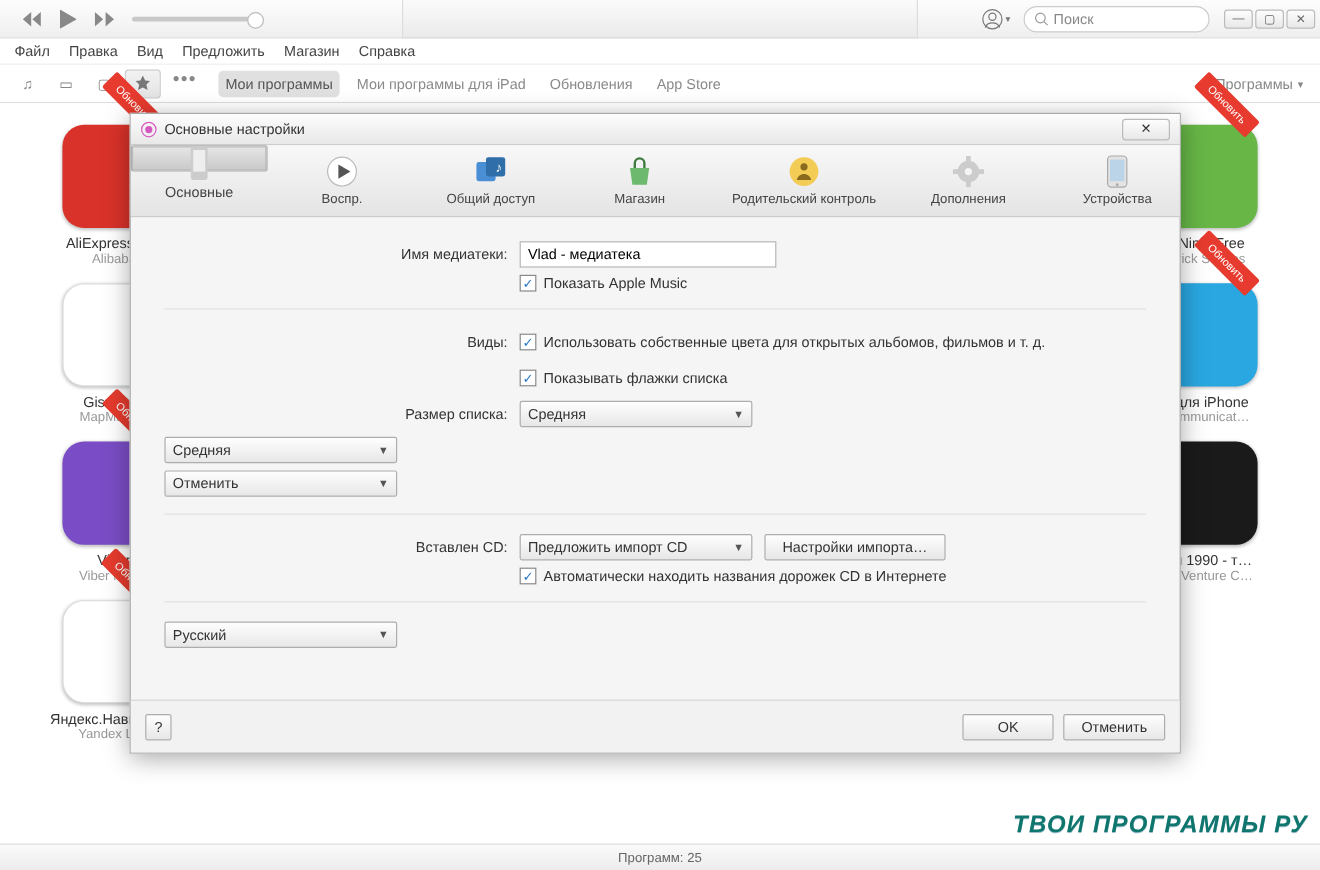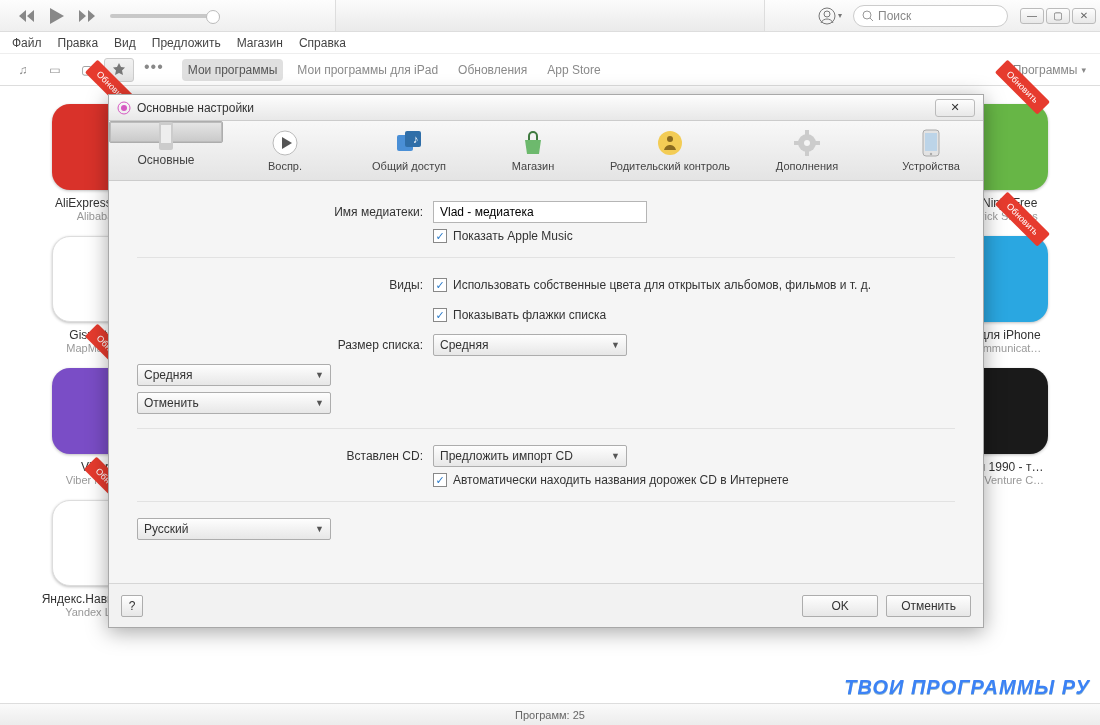--- a/index.html
+++ b/index.html
@@ -69,21 +69,21 @@
 .sel { width:194px; height:22px; border:1px solid #adadad; background:linear-gradient(#fefefe,#e7e7e7); display:flex; align-items:center; justify-content:space-between; padding:0 6px; font-size:12px; border-radius:2px;}
 .sel .arrow{font-size:9px;color:#555;}
 .btn { height:22px; padding:0 14px; border:1px solid #adadad; background:linear-gradient(#fefefe,#e7e7e7); border-radius:2px; font-size:12px; display:inline-flex; align-items:center;}
 
 .modal-footer { height:44px; border-top:1px solid #d6d6d6; display:flex; align-items:center; padding:0 12px; gap:8px; background:#f2f2f2;}
 .help { width:22px; height:22px; border:1px solid #adadad; background:linear-gradient(#fefefe,#e7e7e7); border-radius:2px; display:flex;align-items:center;justify-content:center;}
 .modal-footer .spacer { flex:1;}
 .footer-btn { min-width:76px; justify-content:center;}
 
 
-.watermark { position:absolute; right:10px; bottom:26px; font-size:20px; font-weight:bold; color:#3b82f6; text-shadow:0 1px 0 #9fbecc; font-style:italic; letter-spacing:1px;}
+.watermark { position:absolute; right:10px; bottom:26px; font-size:20px; font-weight:bold; color:#0f766e; text-shadow:0 1px 0 #9fbecc; font-style:italic; letter-spacing:1px;}
 
 
 .ic-blue{color:#4a8fd6;} .ic-orange{color:#e9b255;} .ic-green{color:#6db96d;} .ic-gray{color:#999;}
 </style>
 </head>
 <body>
 
 <div class="titlebar">
   <div class="playback-btns">
     <div class="pb">
@@ -373,20 +373,21 @@
         </div>
     </div>
 
     <div class="form-row">
       <div class="flabel">Вставлен CD:</div>
       <div class="fcontrol">
         <div class="sel">
             <span>Предложить импорт CD</span>
             <span class="arrow">▼</span>
           </div>
+        <div class="btn">Настройки импорта…</div>
       </div>
     </div>
     <div class="form-row sep">
       <div class="flabel"></div>
       <div class="fcontrol">
         <label class="chklabel">
             <span class="chk">✓</span>
             <span>Автоматически находить названия дорожек CD в Интернете</span>
           </label>
       </div>

